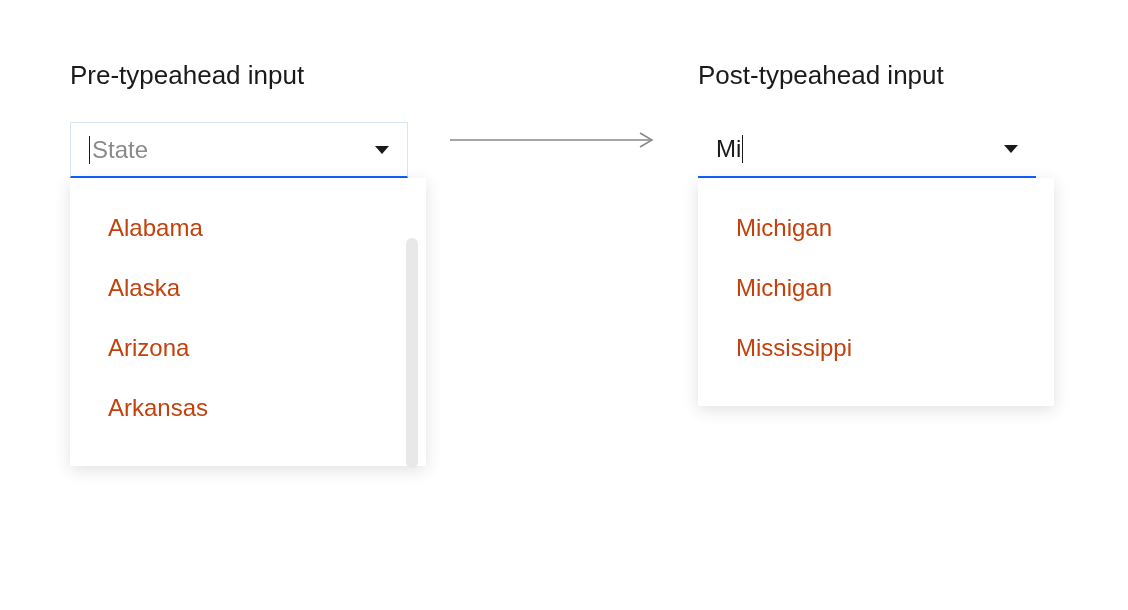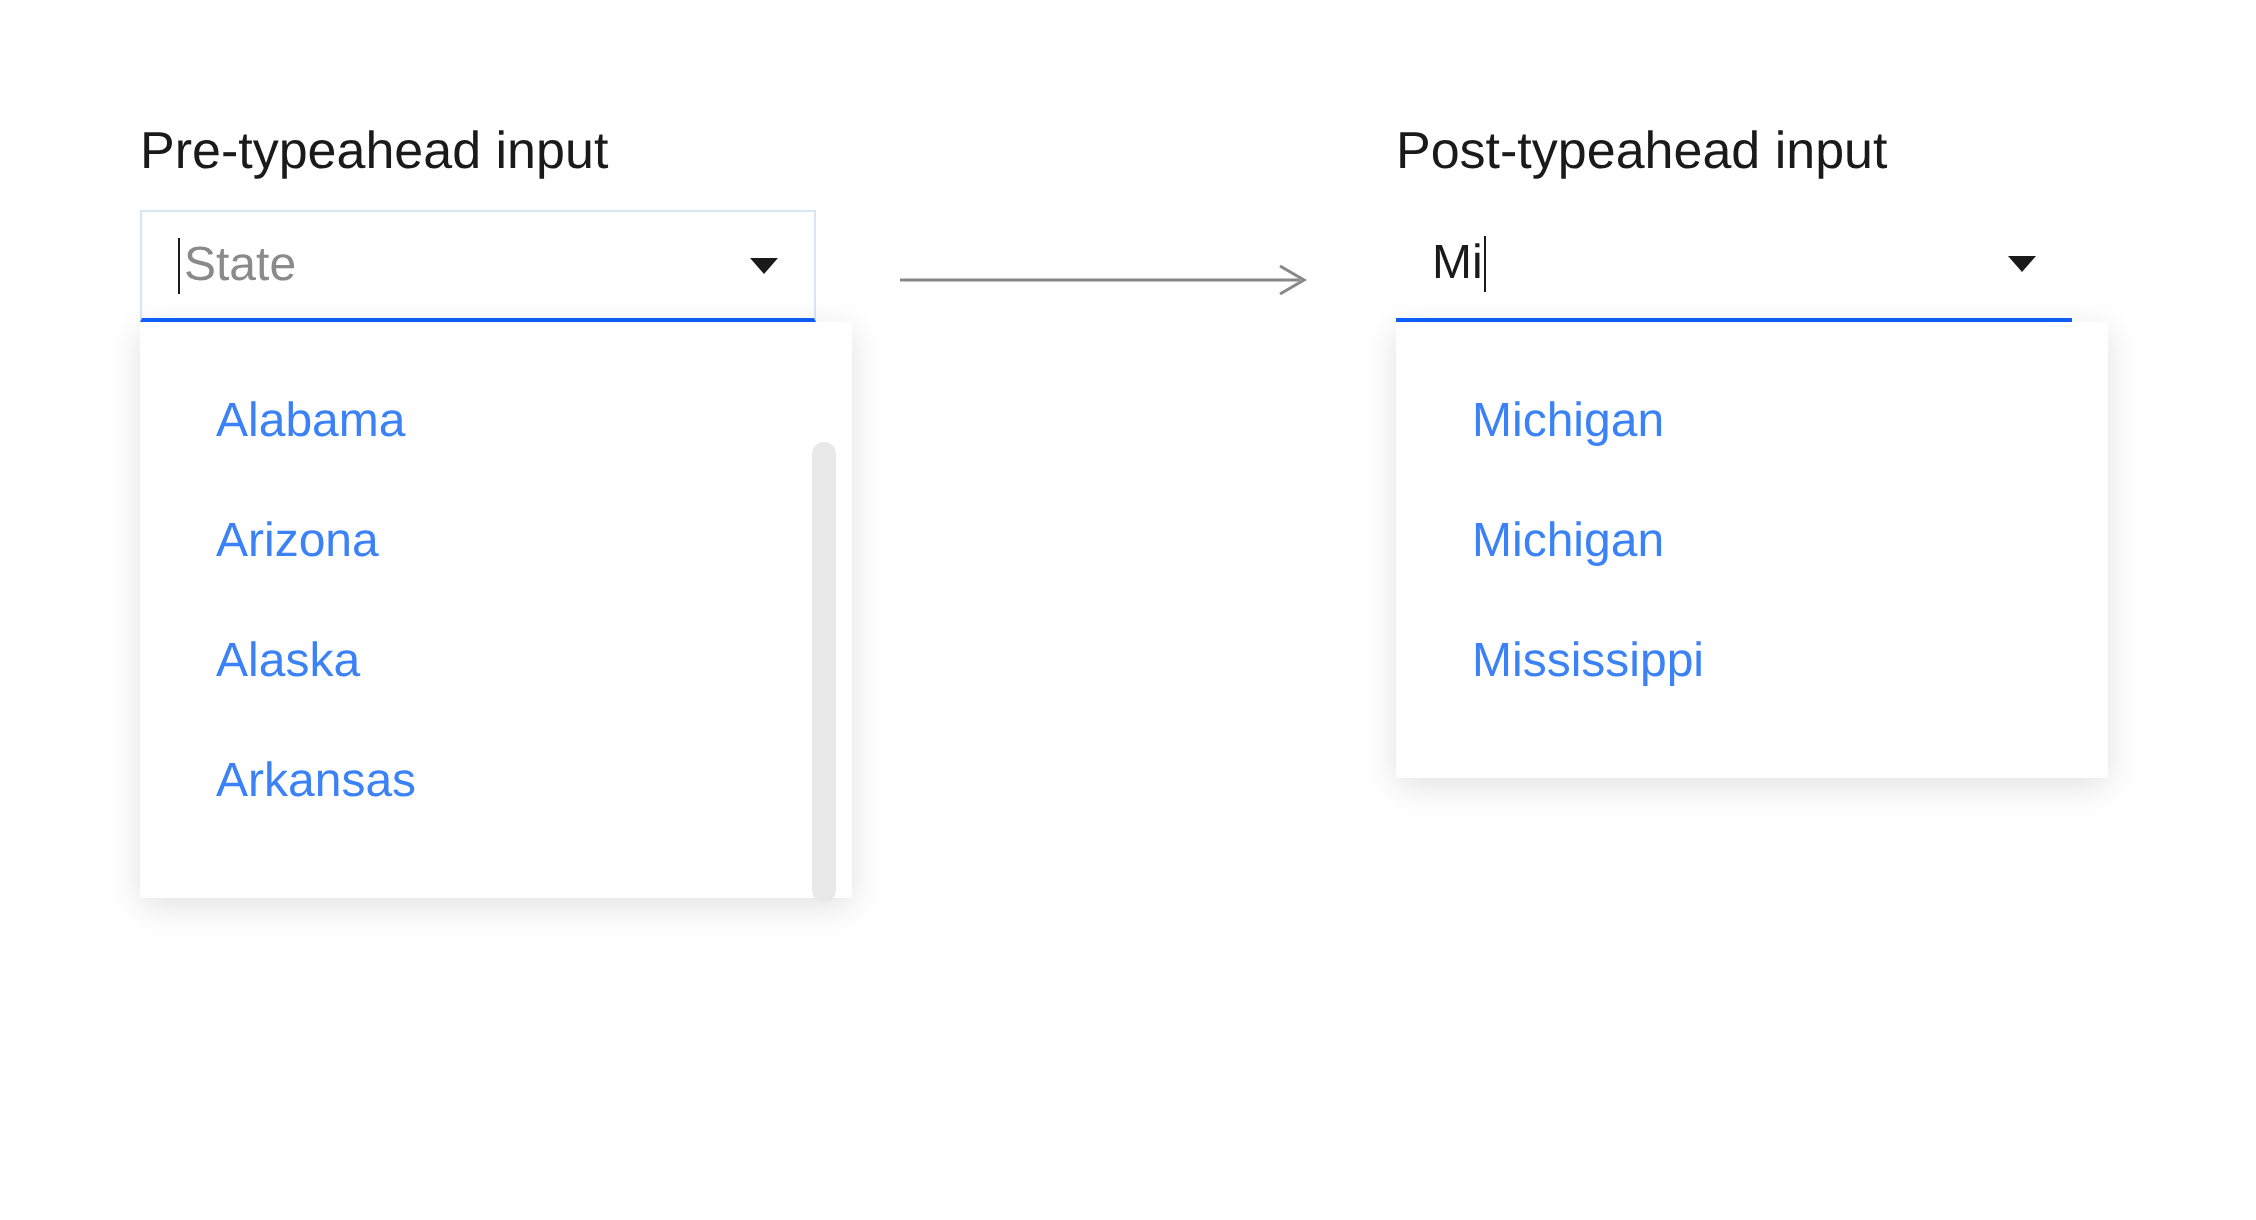--- a/index.html
+++ b/index.html
@@ -16,21 +16,21 @@
     }
     .container {
       display: flex;
       align-items: flex-start;
       padding: 60px 70px;
       gap: 40px;
     }
     .column {
       display: flex;
       flex-direction: column;
-      gap: 14px;
+      gap: 31px;
     }
     .heading {
       font-size: 26px;
       color: #1a1a1a;
       font-weight: 400;
     }
     .select-wrapper {
       position: relative;
       width: 338px;
     }
@@ -88,21 +88,21 @@
       position: absolute;
       top: 56px;
       left: 0;
       width: 356px;
       background: #ffffff;
       box-shadow: 0 4px 16px rgba(0,0,0,0.12);
       padding: 20px 0 28px 0;
     }
     .dropdown-item {
       font-size: 24px;
-      color: #3b82f6;
+      color: #c2410c;
       padding: 16px 38px;
       cursor: pointer;
     }
     .scrollbar {
       position: absolute;
       right: 8px;
       top: 60px;
       width: 12px;
       height: 230px;
       background: #e8e8e8;
@@ -139,22 +139,22 @@
     <div class="select-wrapper">
       <div class="input-box">
         <span class="input-text placeholder">
           <span class="text-cursor"></span>
             <span>State</span>
         </span>
         <span class="caret"></span>
       </div>
       <div class="dropdown">
         <div class="dropdown-item">Alabama</div>
+        <div class="dropdown-item">Alaska</div>
         <div class="dropdown-item">Arizona</div>
-        <div class="dropdown-item">Alaska</div>
         <div class="dropdown-item">Arkansas</div>
         <div class="scrollbar"></div>
       </div>
     </div>
   </div>
 
   <div class="arrow-wrapper">
     <svg class="arrow" viewBox="0 0 210 20">
       <line x1="2" y1="10" x2="202" y2="10"></line>
       <polyline points="192,3 204,10 192,17"></polyline>

